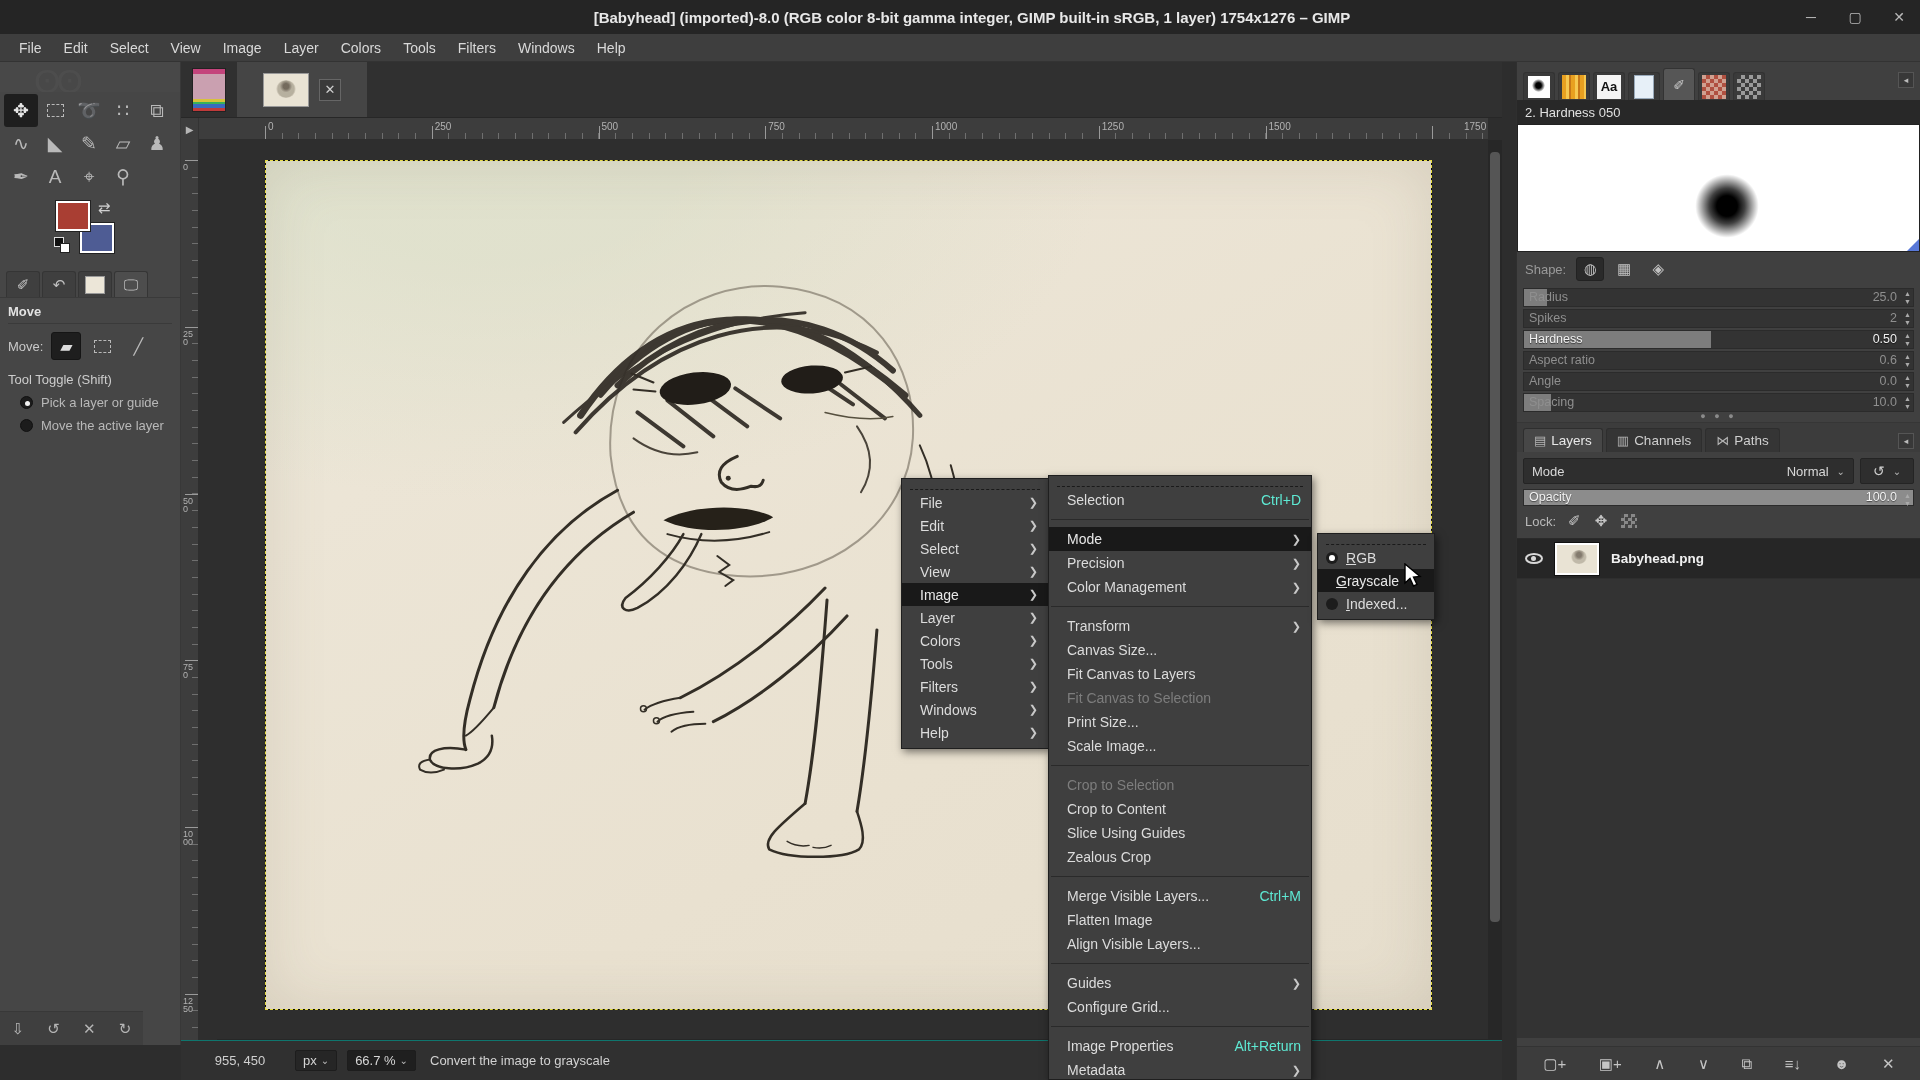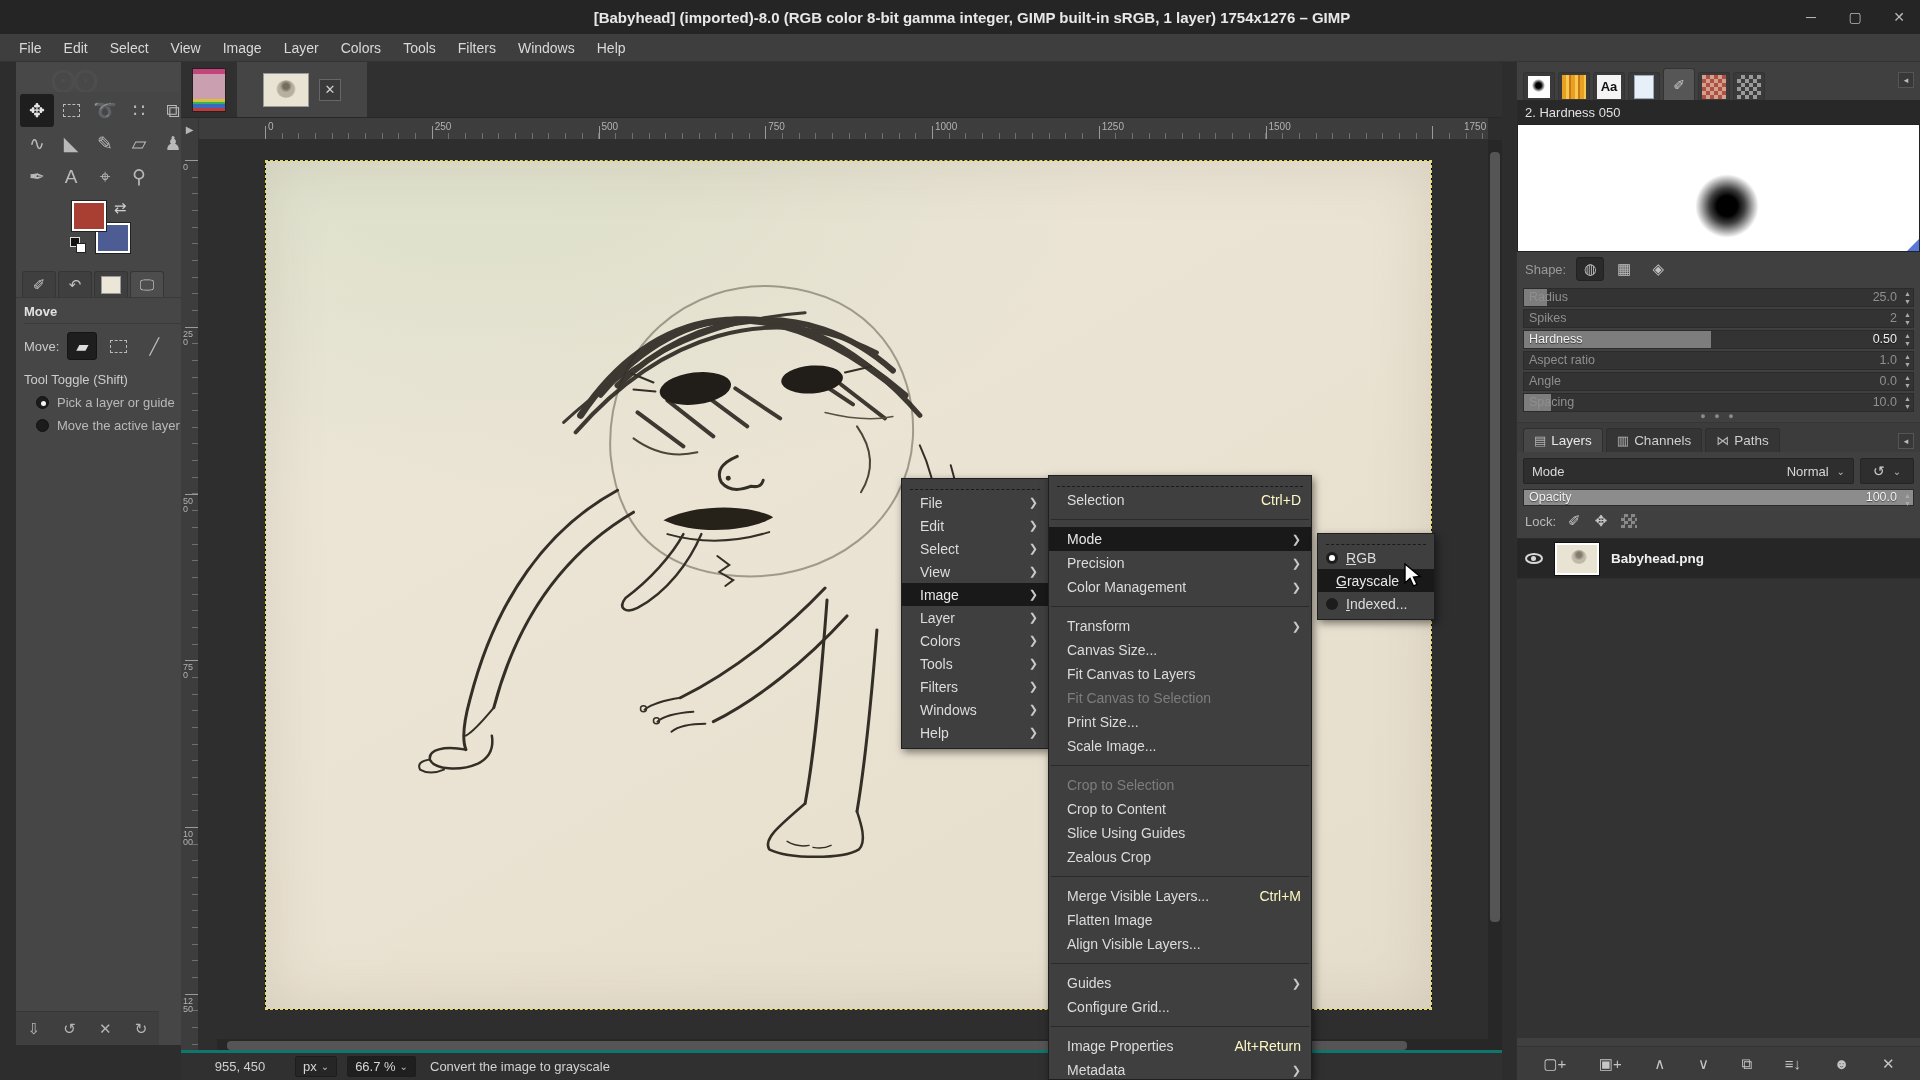--- a/index.html
+++ b/index.html
@@ -12,21 +12,21 @@
   #title-text { color:#e8e8e8; font-weight:bold; font-size:15px;padding-left:24px; }
   #win-controls { position:absolute; right:10px; top:0; height:34px; display:flex; gap:22px; align-items:center; }
   .win-btn { color:#b9b9b9; font-size:14px; width:22px; text-align:center; cursor:default; }
 
   
   #menubar { position:absolute; left:0; top:34px; width:1920px; height:28px; background:#3e3e3e;
     display:flex; align-items:center; padding-left:8px; border-bottom:1px solid #333; }
   .menubar-item { padding:4px 11px; color:#d9d9d9; }
 
   
-  #left-dock { position:absolute; left:16px; top:62px; width:181px; height:983px; background:#464646; border-right:1px solid #383838; }
+  #left-dock { position:absolute; left:0; top:62px; width:181px; height:983px; background:#464646; border-right:1px solid #383838; }
   #wilber { height:30px; background:#4a4a4a; overflow:hidden; opacity:.5; color:#555; font-size:34px; letter-spacing:-4px; padding-left:34px; }
   #toolbox { display:flex; flex-wrap:wrap; padding:2px 4px; }
   .tool-btn { width:34px; height:33px; display:flex; align-items:center; justify-content:center;
     color:#b9b9b9; font-size:19px; border-radius:3px; }
   .tool-btn.active { background:#1e1e1e; color:#e6e6e6; }
   .dashed-sq { width:17px; height:13px; border:1px dashed #b9b9b9; }
   #color-area { position:relative; height:62px; margin:6px 0 0 56px; width:70px; }
   #fg-swatch { position:absolute; left:0; top:0; width:34px; height:30px; border:2px solid #fff; outline:1px solid #222; z-index:2; }
   #bg-swatch { position:absolute; left:24px; top:22px; width:34px; height:30px; border:2px solid #fff; outline:1px solid #222; }
   #swap-colors { position:absolute; left:42px; top:-2px; color:#cfcfcf; font-size:15px; z-index:3; }
@@ -86,21 +86,21 @@
      box-shadow: inset 0 0 60px rgba(120,110,90,.18); }
   #art-canvas svg { width:100%; height:100%; }
 
   #vscroll { position:absolute; right:0; top:78px; width:14px; height:926px; background:#272727; }
   #vscroll .thumb { position:absolute; left:2px; top:12px; width:10px; height:770px; background:#555; border-radius:4px; }
   #hscroll { position:absolute; left:18px; bottom:14px; width:1275px; height:13px; background:#272727; }
   #hscroll .thumb { position:absolute; top:2px; left:10px; height:9px; width:1180px; background:#555; border-radius:4px; }
   #nav-corner { position:absolute; right:0; bottom:12px; width:14px; height:15px; color:#c9c9c9; font-size:10px; text-align:center; line-height:15px; background:#303030; }
 
   
-  #statusbar { position:absolute; left:181px; bottom:0; width:1321px; height:30px; background:#303030; border-top:3px solid #0f766e;
+  #statusbar { position:absolute; left:181px; bottom:0; width:1321px; height:40px; background:#303030; border-top:1px solid #0f766e;
      display:flex; align-items:center; gap:10px; padding-left:14px; font-size:13px; color:#cfcfcf; }
   #status-pos { width:90px; text-align:center; }
   .status-dd { display:flex; align-items:center; gap:4px; background:#262626; border:1px solid #1d1d1d; padding:2px 7px; border-radius:2px; color:#d6d6d6; }
   .status-dd .chev { font-size:10px; color:#bbb; }
   #zoom-dd { background:#1f1f1f; }
   #status-msg { margin-left:4px; color:#d2d2d2; }
 
   
   #right-dock { position:absolute; left:1516px; top:62px; width:404px; height:1018px; background:#404040; border-left:1px solid #2f2f2f; }
   #brush-tabs { display:flex; gap:3px; align-items:flex-end; padding:6px 6px 0 6px; height:38px; position:relative; }
@@ -163,21 +163,21 @@
   .layer-name { font-weight:bold; font-size:13.5px; color:#f0f0f0; }
   #layers-bottom { position:absolute; left:0; bottom:0; width:404px; height:34px; border-top:1px solid #333; background:#3c3c3c;
      display:flex; align-items:center; justify-content:space-around; padding:0 10px; }
   #layers-bottom span { color:#c5c5c5; font-size:15px; }
 
   
   .menu { position:absolute; background:#3f3f3f; border:1px solid #1f1f1f; box-shadow:2px 3px 8px rgba(0,0,0,.5); z-index:50; padding-bottom:4px; }
   .tear-off { height:9px; margin:2px 8px 1px 8px; border-bottom:1px dashed #1a1a1a; }
   .menu-item { display:flex; align-items:center; height:23px; padding:0 10px 0 18px; font-size:14px; color:#dcdcdc; position:relative; }
   .menu-item .lbl { white-space:nowrap; }
-  .menu-item .shortcut { margin-left:auto; padding-left:26px; color:#fef9c3; }
+  .menu-item .shortcut { margin-left:auto; padding-left:26px; color:#5eead4; }
   .menu-item .arrow { margin-left:auto; font-size:11px; color:#c8c8c8; }
   .menu-item.hl { background:#191919; color:#e8e8e8; }
   .menu-item.disabled { color:#7d7d7d; }
   .menu-sep { height:1px; background:#2a2a2a; margin:7px 2px; }
   .menu-radio { width:12px; height:12px; border-radius:50%; background:#1c1c1c; margin:0 8px 0 -10px; position:relative; flex:none; }
   .menu-radio.sel::after { content:""; position:absolute; left:3px; top:3px; width:6px; height:6px; border-radius:50%; background:#fff; }
   #context-menu { left:901px; top:478px; width:148px; }
   #image-menu { left:1048px; top:475px; width:264px; height:605px; overflow:hidden; }
   #image-menu .menu-item { height:24px; }
   #mode-menu { left:1317px; top:533px; width:118px; }
@@ -491,21 +491,21 @@
       </div>
       <div class="slider-row enabled">
         <div class="slider-fill" style="width: 48%;"></div>
         <span class="slider-label">Hardness</span>
         <span class="slider-value">0.50</span>
         <span class="spin">▲<br>▼</span>
       </div>
       <div class="slider-row">
         <div class="slider-fill" style="width: 0%;"></div>
         <span class="slider-label">Aspect ratio</span>
-        <span class="slider-value">1.0</span>
+        <span class="slider-value">0.6</span>
         <span class="spin">▲<br>▼</span>
       </div>
       <div class="slider-row">
         <div class="slider-fill" style="width: 0%;"></div>
         <span class="slider-label">Angle</span>
         <span class="slider-value">0.0</span>
         <span class="spin">▲<br>▼</span>
       </div>
       <div class="slider-row">
         <div class="slider-fill" style="width: 7%;"></div>

